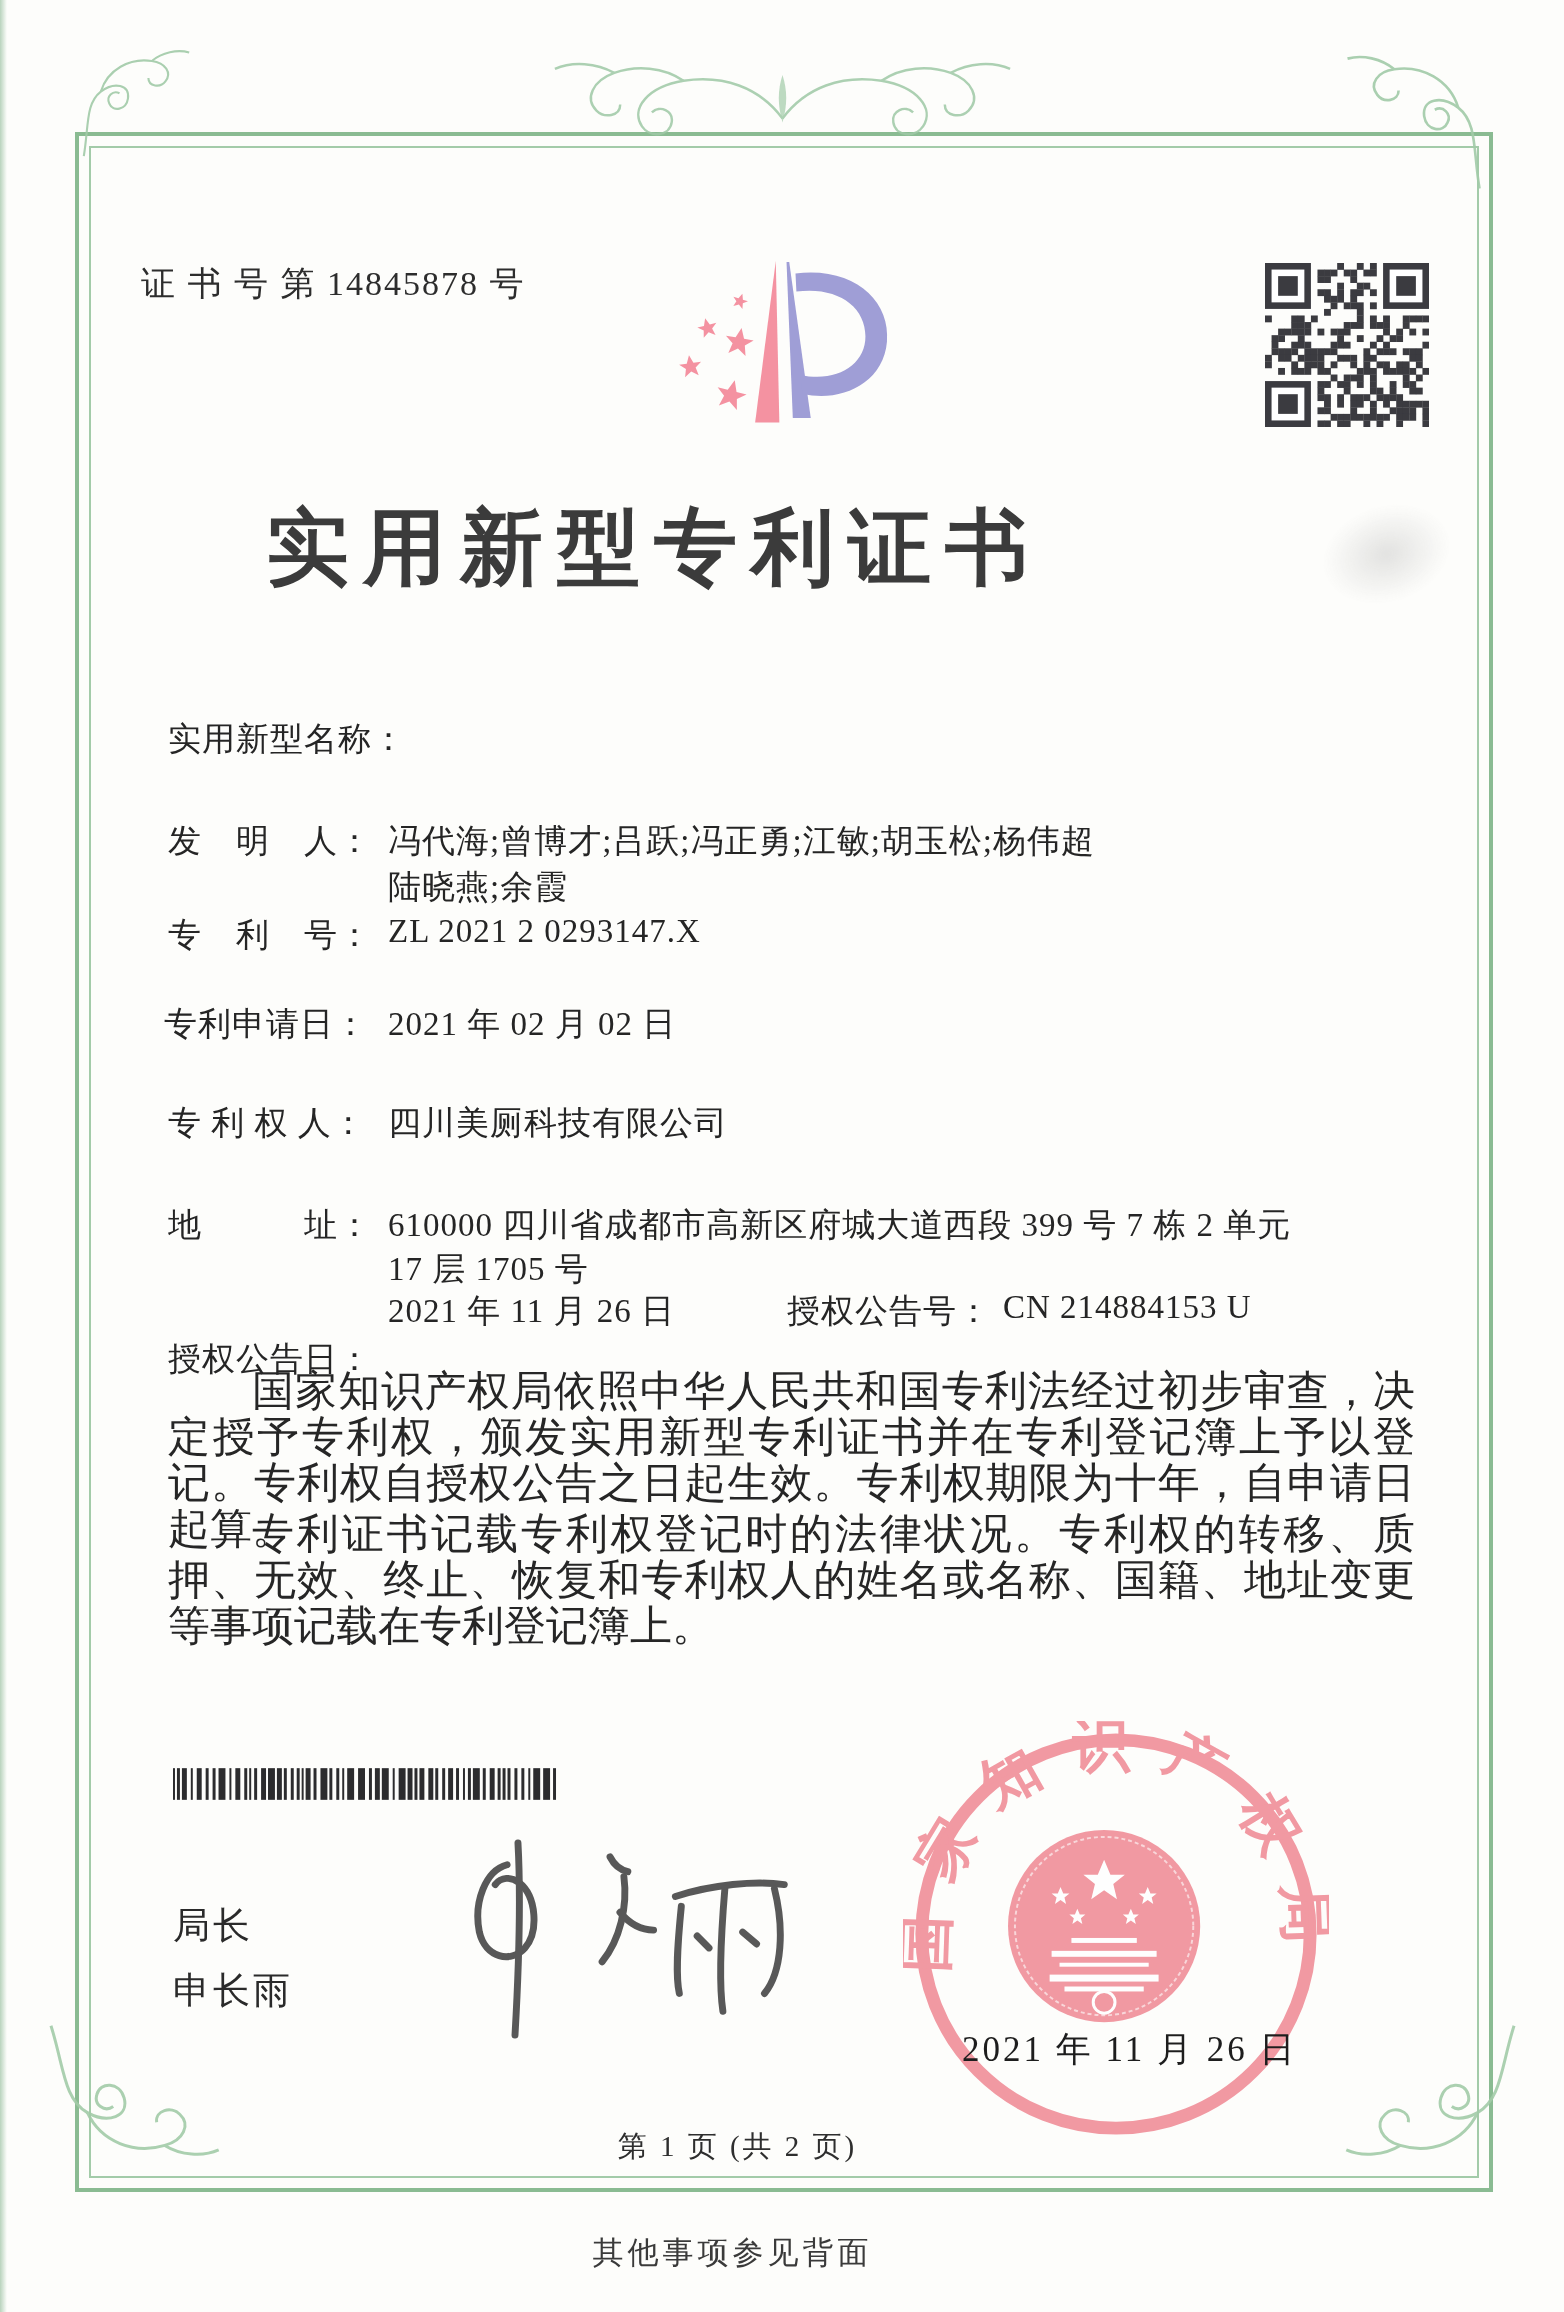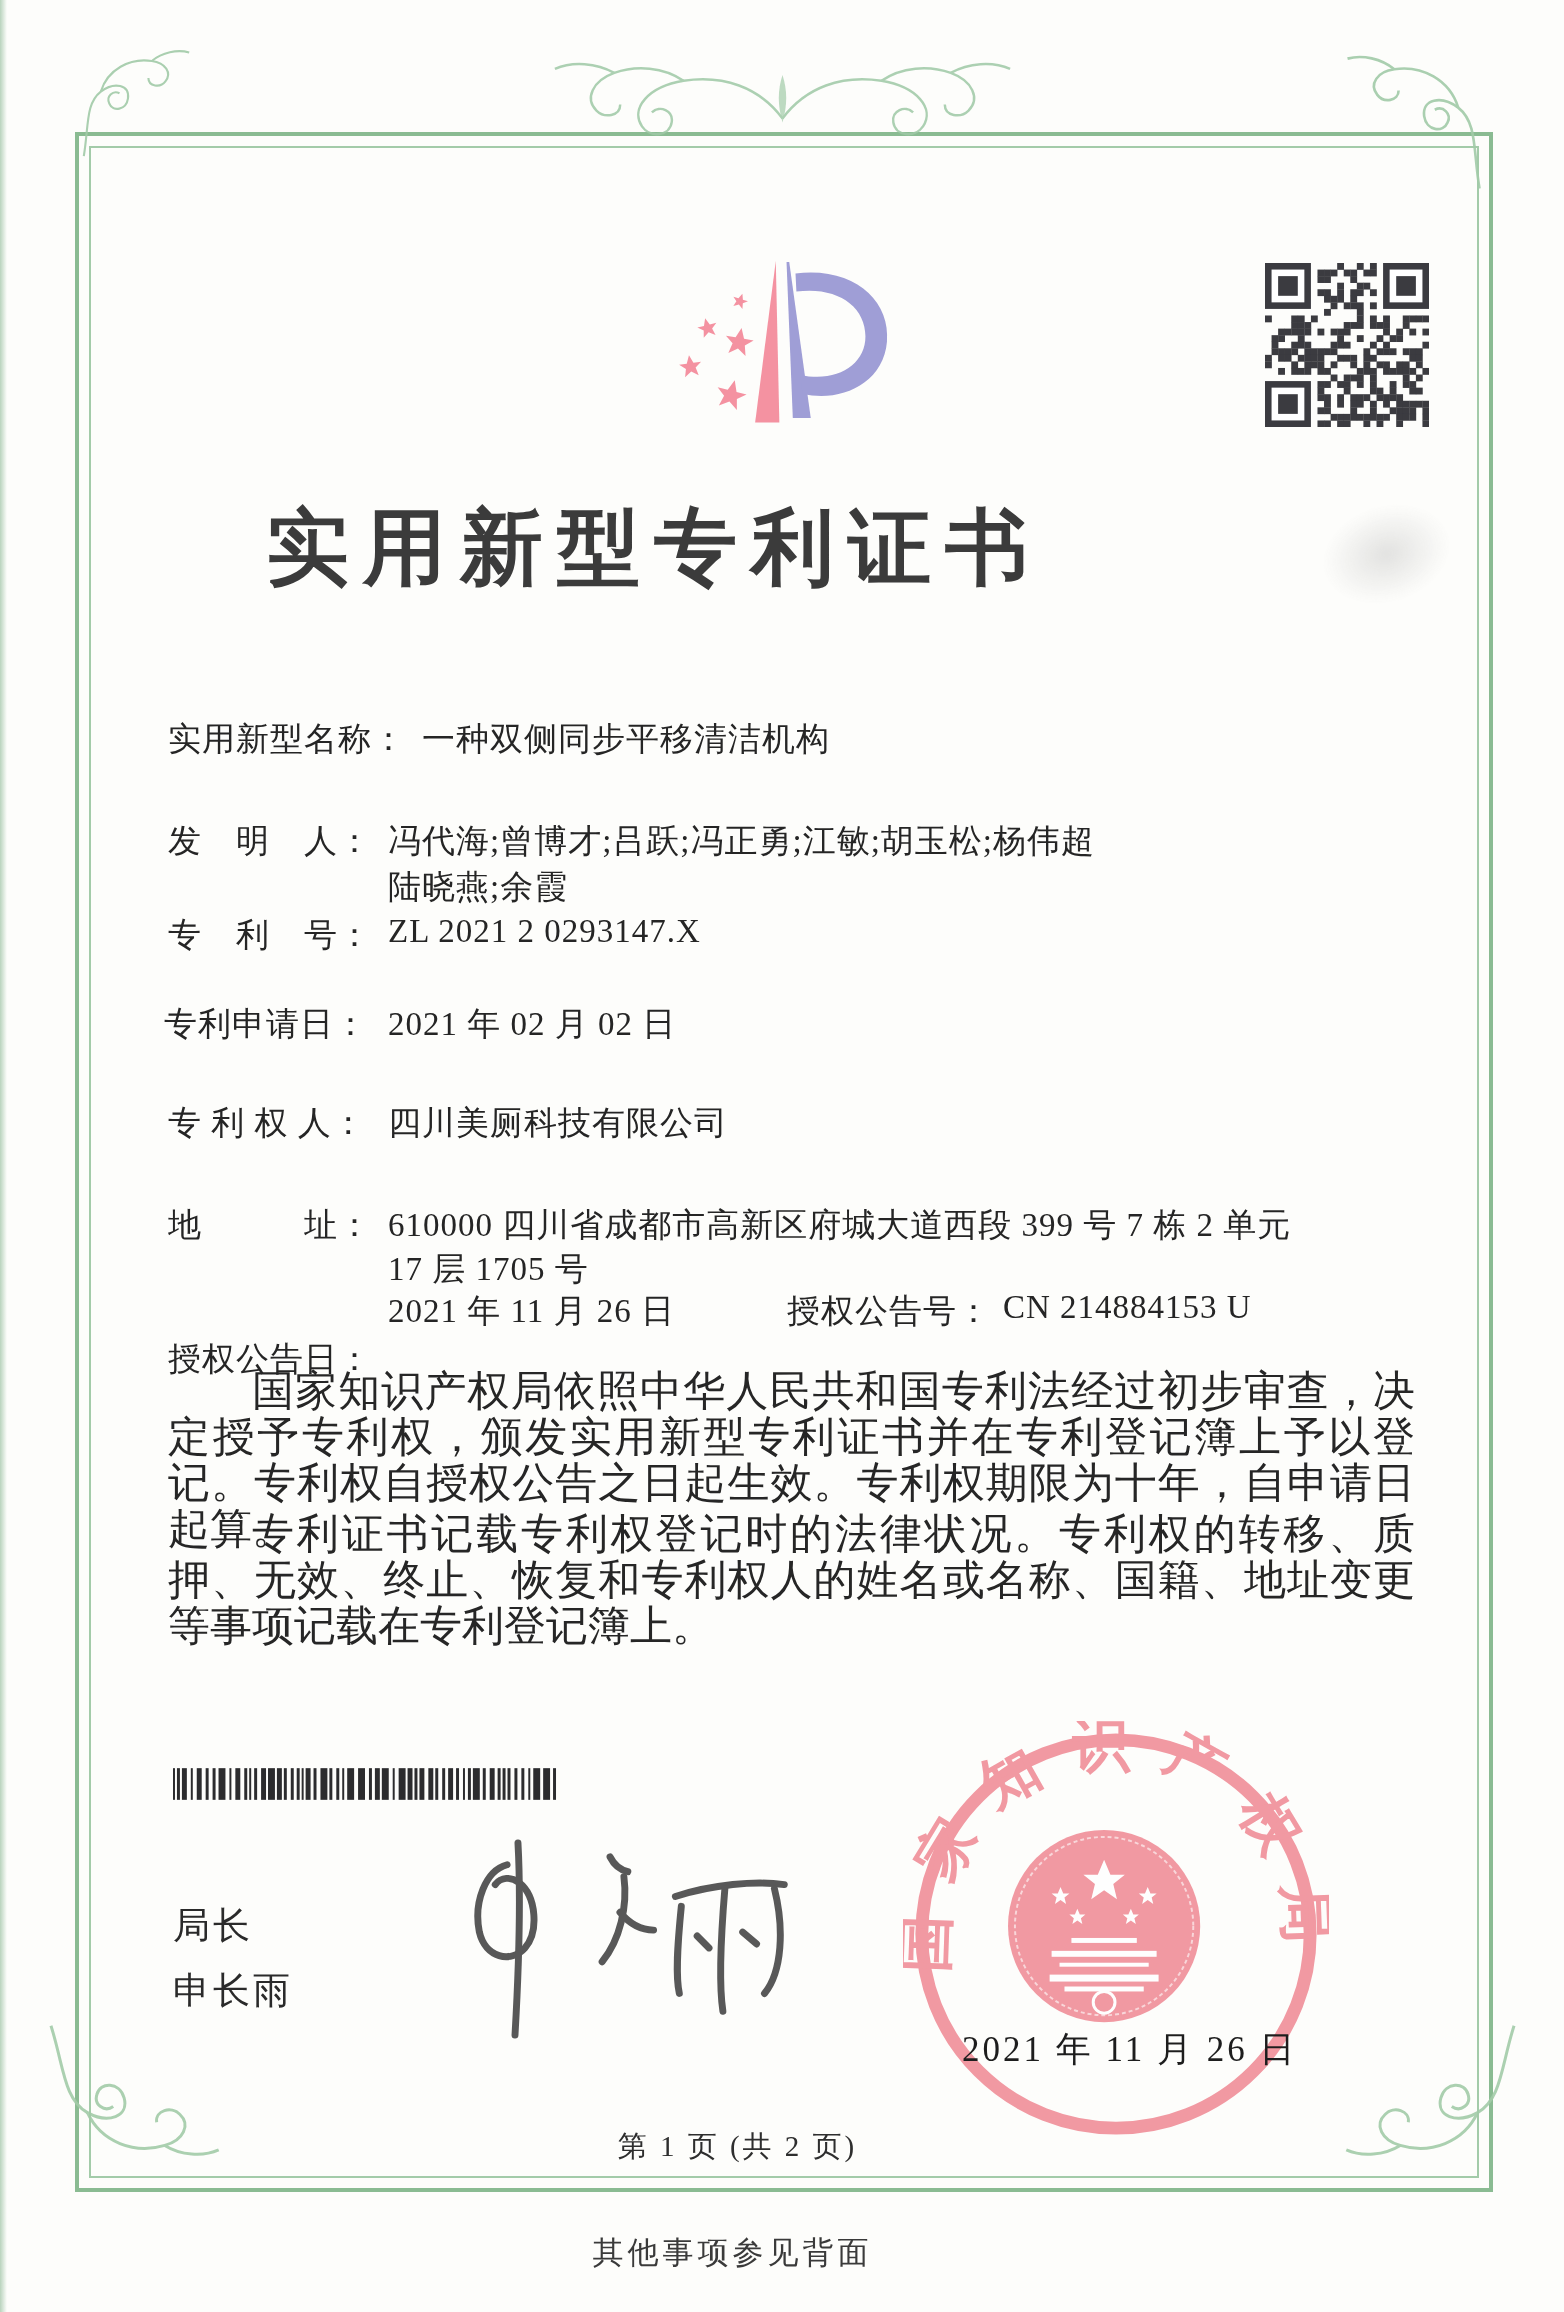--- a/index.html
+++ b/index.html
@@ -79,20 +79,21 @@
   <svg class="ornament" style="left:1346px;top:1990px;transform:scale(-1,-1) rotate(8deg);" width="168" height="198" viewBox="0 0 140 140">
     <g fill="none" stroke="#a2cba8" stroke-width="2.5" opacity="0.9">
       <path d="M8,132 C14,96 10,70 28,56 C44,44 62,48 60,64 C58,78 42,80 38,70 C34,62 42,54 50,58"></path>
       <path d="M28,56 C36,30 62,16 88,20 C104,22 112,34 104,44 C98,52 84,50 84,40"></path>
       <path d="M88,20 C100,10 118,6 132,10"></path>
     </g>
   </svg>
 
   <div class="smudge"></div>
 
+  <div class="abs cert-no">证 书 号 第 14845878 号</div>
 
   <svg class="abs" style="left:661px;top:234px;" width="269" height="228" viewBox="0 0 300 250">
     <defs>
       <path id="star" d="M0,-10 L2.9,-3.1 L9.5,-3.1 L4.2,1.2 L5.9,8.1 L0,4 L-5.9,8.1 L-4.2,1.2 L-9.5,-3.1 L-2.9,-3.1 Z"></path>
     </defs>
     <g fill="#f492a1">
       <use href="#star" transform="translate(88,73) scale(0.9) rotate(18)"></use>
       <use href="#star" transform="translate(52,103) scale(1.15) rotate(-14)"></use>
       <use href="#star" transform="translate(87,119) scale(1.65) rotate(10)"></use>
       <use href="#star" transform="translate(33,146) scale(1.3) rotate(-8)"></use>
@@ -330,21 +331,20 @@
       <rect x="126.16" y="6.64" width="33.199999999999996" height="33.199999999999996" fill="#ffffff"></rect>
       <rect x="132.79999999999998" y="13.28" width="19.919999999999998" height="19.919999999999998" fill="#3b3b40"></rect>
       <rect x="0" y="119.52" width="46.48" height="46.48" fill="#3b3b40"></rect>
       <rect x="6.64" y="126.16" width="33.199999999999996" height="33.199999999999996" fill="#ffffff"></rect>
       <rect x="13.28" y="132.79999999999998" width="19.919999999999998" height="19.919999999999998" fill="#3b3b40"></rect>
     </svg>
 
   <div class="title">实用新型专利证书</div>
 
   <span class="abs t33" style="left:168px;top:717px;">实用新型名称：</span>
-  <span class="abs t33" style="left:422px;top:717px;">一种双侧同步平移清洁机构</span>
 
   <span class="abs t33" style="left:168px;top:819px;">发　明　人：</span>
   <span class="abs t33" style="left:388px;top:819px;">冯代海;曾博才;吕跃;冯正勇;江敏;胡玉松;杨伟超</span>
   <span class="abs t33" style="left:388px;top:865px;">陆晓燕;余霞</span>
 
   <span class="abs t33" style="left:168px;top:913px;">专　利　号：</span>
   <span class="abs t33" style="left:388px;top:913px;">ZL 2021 2 0293147.X</span>
 
   <span class="abs t33" style="left:164px;top:1002px;">专利申请日：</span>
   <span class="abs t33" style="left:388px;top:1002px;">2021 年 02 月 02 日</span>

